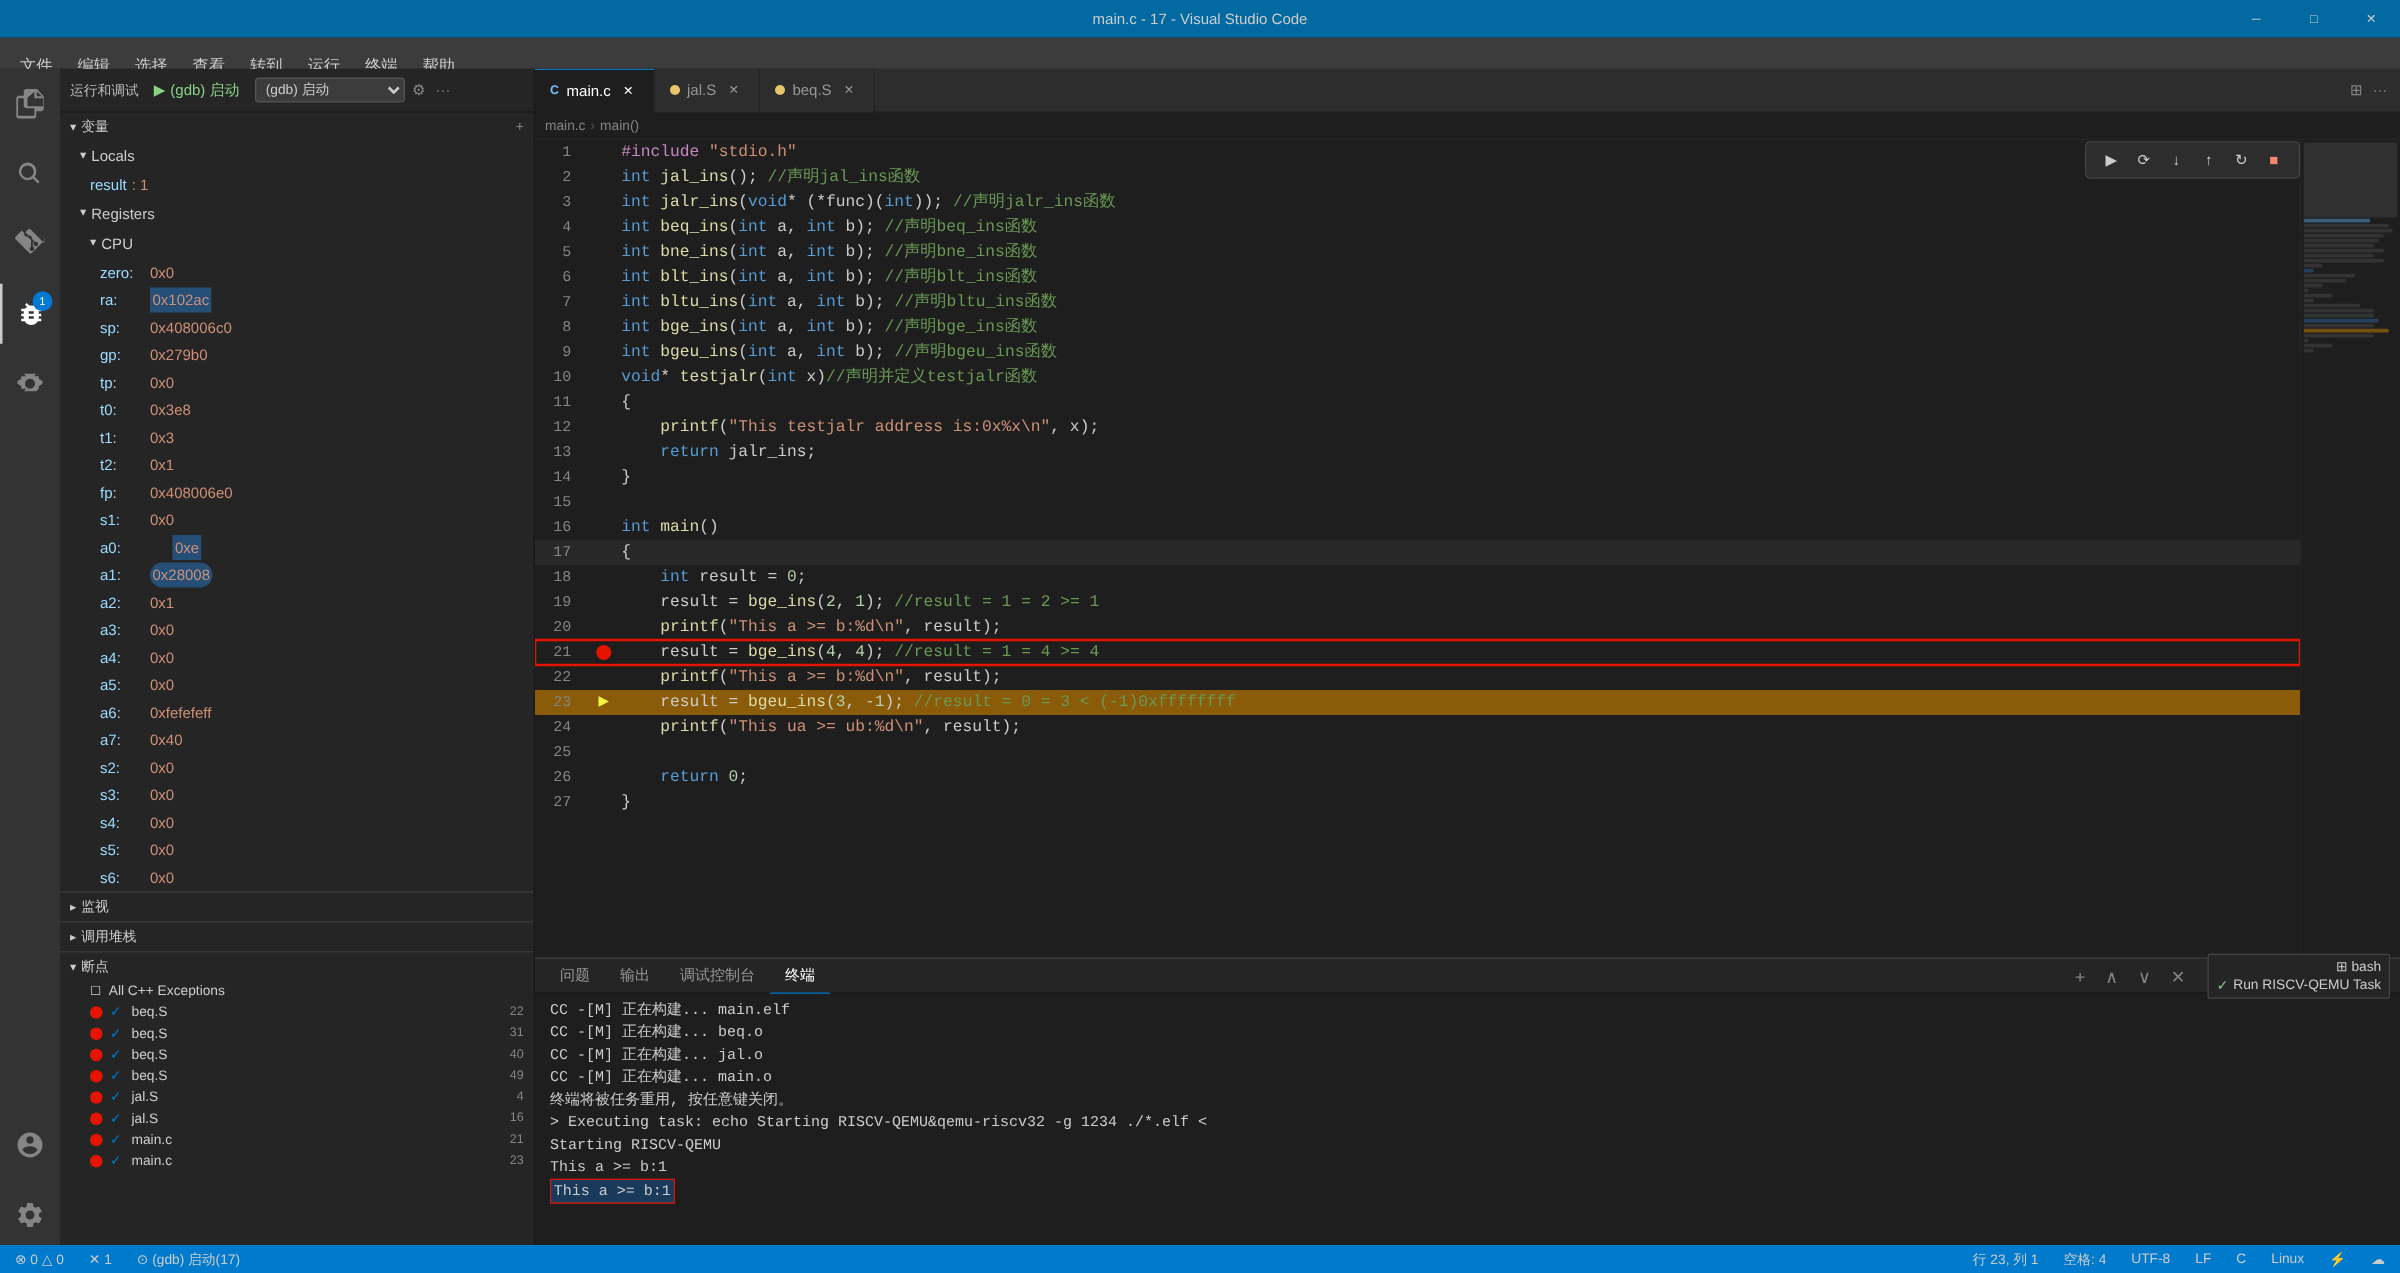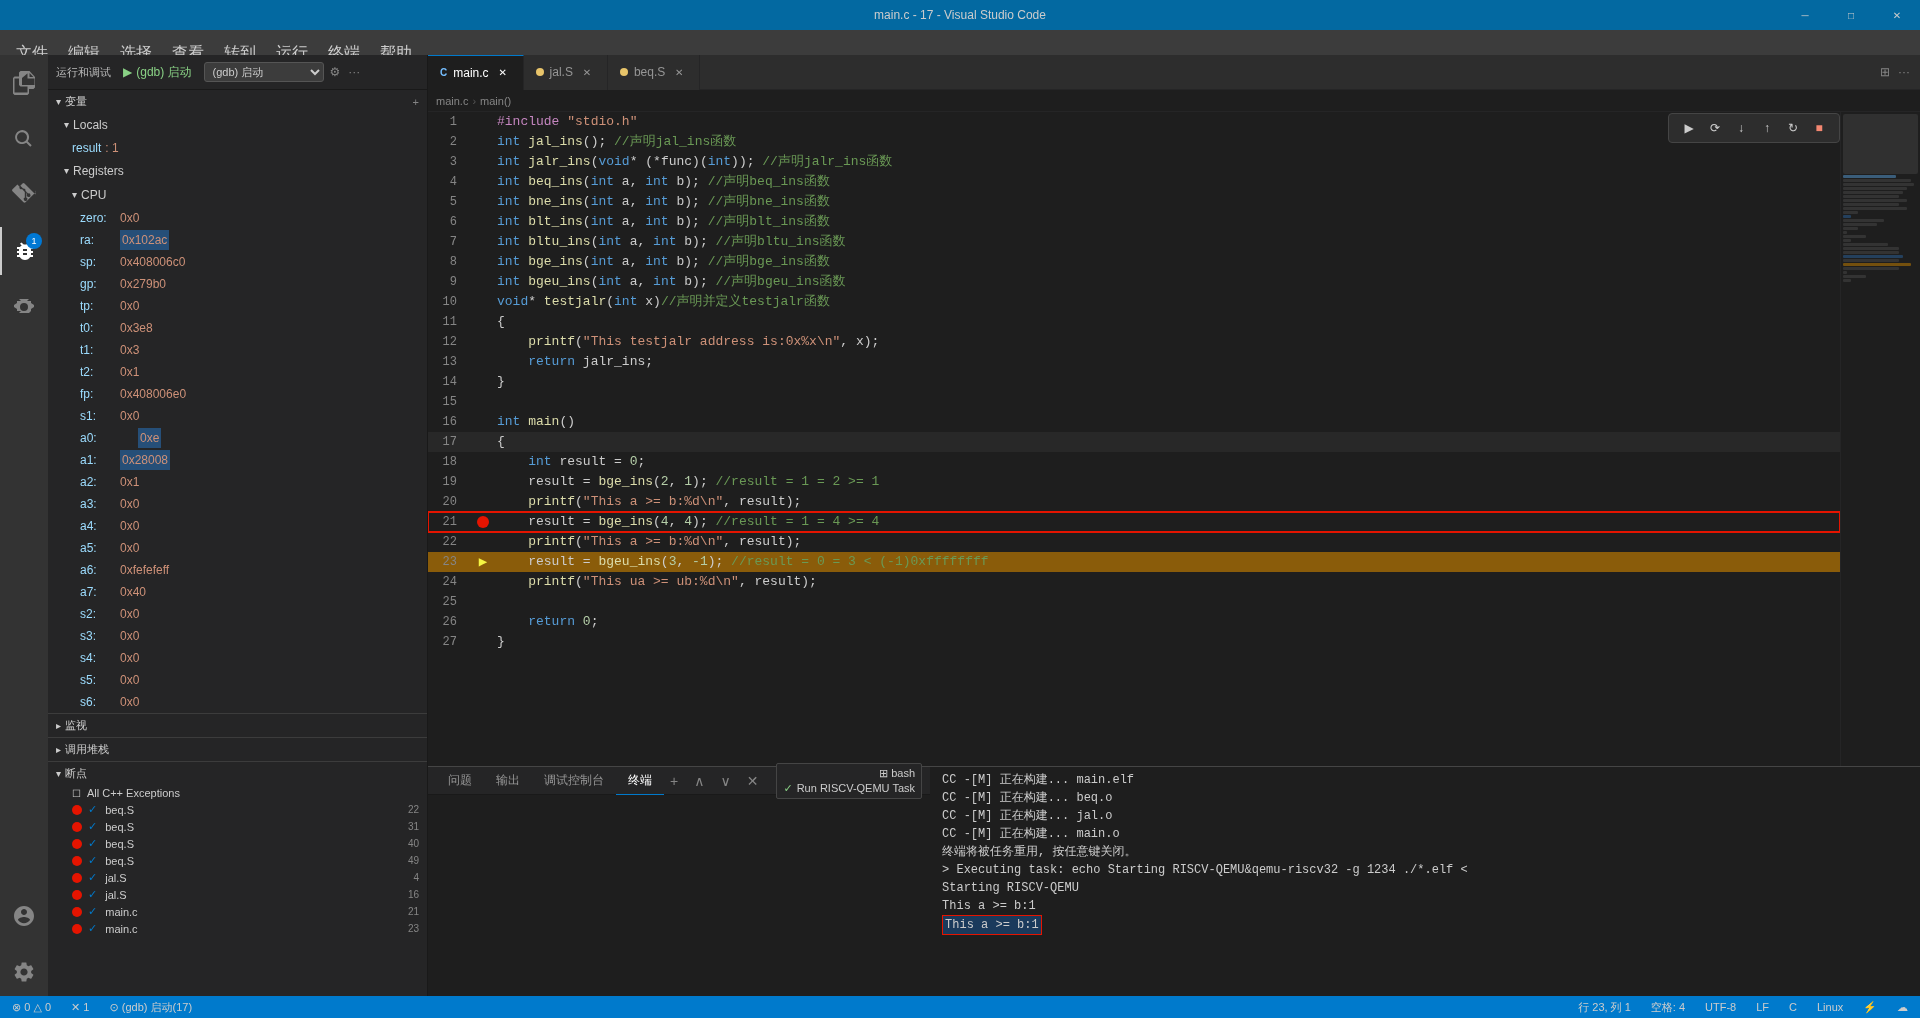--- a/index.html
+++ b/index.html
@@ -49,21 +49,21 @@
       display: flex;
       align-items: center;
       padding: 0 8px;
       gap: 4px;
       flex-shrink: 0;
     }
     .menu-item {
       padding: 2px 8px;
       cursor: pointer;
       border-radius: 3px;
-      font-size: 16px;
+      font-size: 13px;
       margin-top: 21px;
     }
     
     #main-layout {
       display: flex;
       flex: 1;
       overflow: hidden;
     }
     
     #activity-bar {
@@ -292,21 +292,21 @@
     .fn { color: #dcdcaa; }
     .str { color: #ce9178; }
     .cm { color: #6a9955; }
     .num { color: #b5cea8; }
     .inc { color: #c586c0; }
     
     #panel-area {
       height: 230px;
       background: #1e1e1e;
       display: flex;
-      flex-direction: row;
+      flex-direction: column;
       border-top: 1px solid #454545;
       flex-shrink: 0;
     }
     #panel-tabs {
       height: 28px;
       background: #252526;
       display: flex;
       align-items: center;
       padding: 0 8px;
       border-bottom: 1px solid #191919;
@@ -592,21 +592,21 @@
       <div class="reg-item">
         <span class="reg-name">s1:</span>
         <span class="reg-value">0x0</span>
       </div>
       <div class="reg-item">
         <span class="reg-name">a0:</span>
         <span class="reg-value selected" style="padding: 0 2px; margin-left: 18px;">0xe</span>
       </div>
       <div class="reg-item">
         <span class="reg-name">a1:</span>
-        <span class="reg-value selected" style="padding: 0 2px;">0x28008</span>
+        <span class="reg-value selected" style="padding: 0 2px; border-radius: 10px;">0x28008</span>
       </div>
       <div class="reg-item">
         <span class="reg-name">a2:</span>
         <span class="reg-value">0x1</span>
       </div>
       <div class="reg-item">
         <span class="reg-name">a3:</span>
         <span class="reg-value">0x0</span>
       </div>
       <div class="reg-item">

